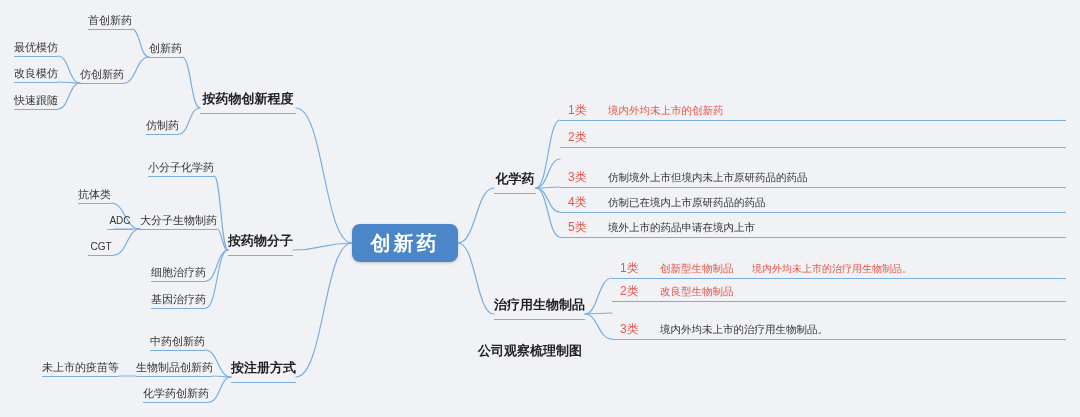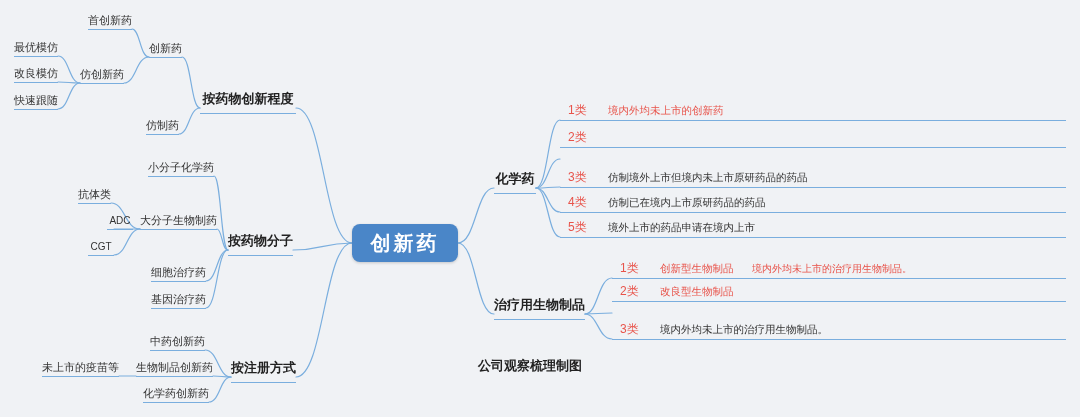--- a/index.html
+++ b/index.html
@@ -160,15 +160,15 @@
   </div>
   <div class="row erow" style="left:612px;top:284px;width:454px;">
     <span class="tag red">2类</span>
     <span class="rtitle red">改良型生物制品</span>
   </div>
   <div class="row erow" style="left:612px;top:322px;width:454px;">
     <span class="tag red">3类</span>
     <span class="rtitle black">境内外均未上市的治疗用生物制品。</span>
   </div>
 
-  <div class="credit" style="left:478px;top:357px;">公司观察梳理制图</div>
+  <div class="credit" style="left:478px;top:342px;">公司观察梳理制图</div>
 
 </div>
 
 </body></html>

